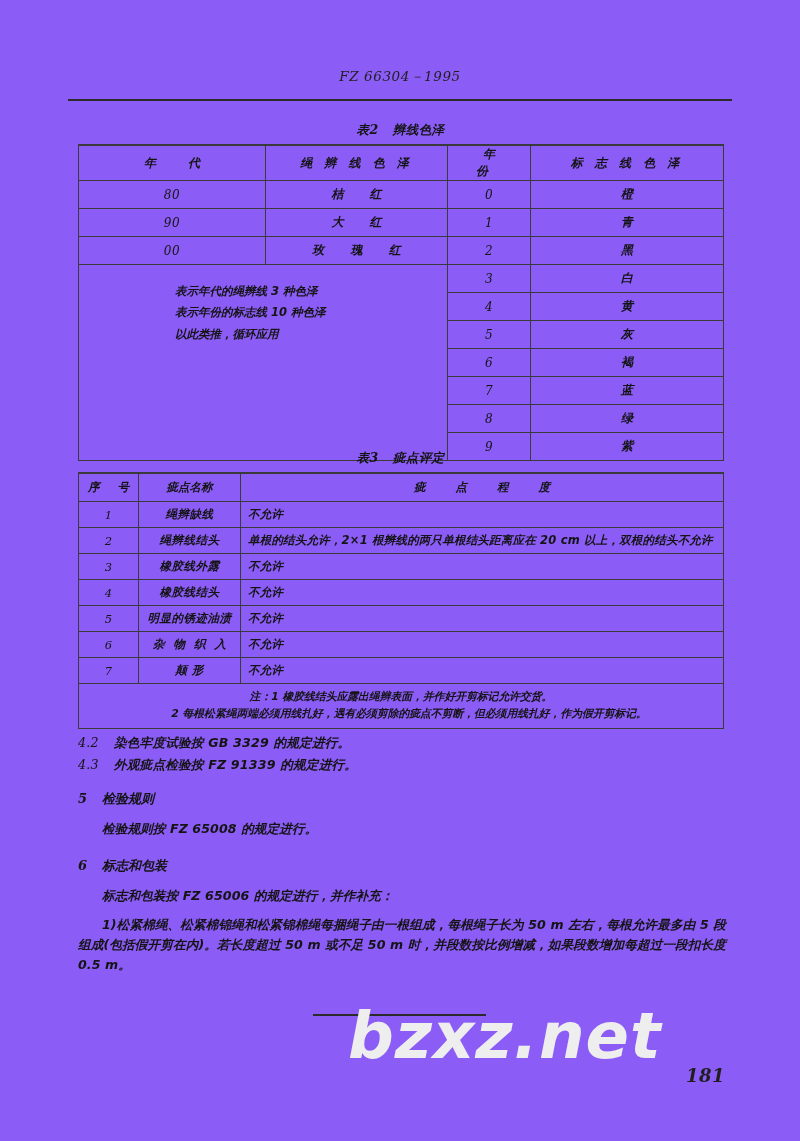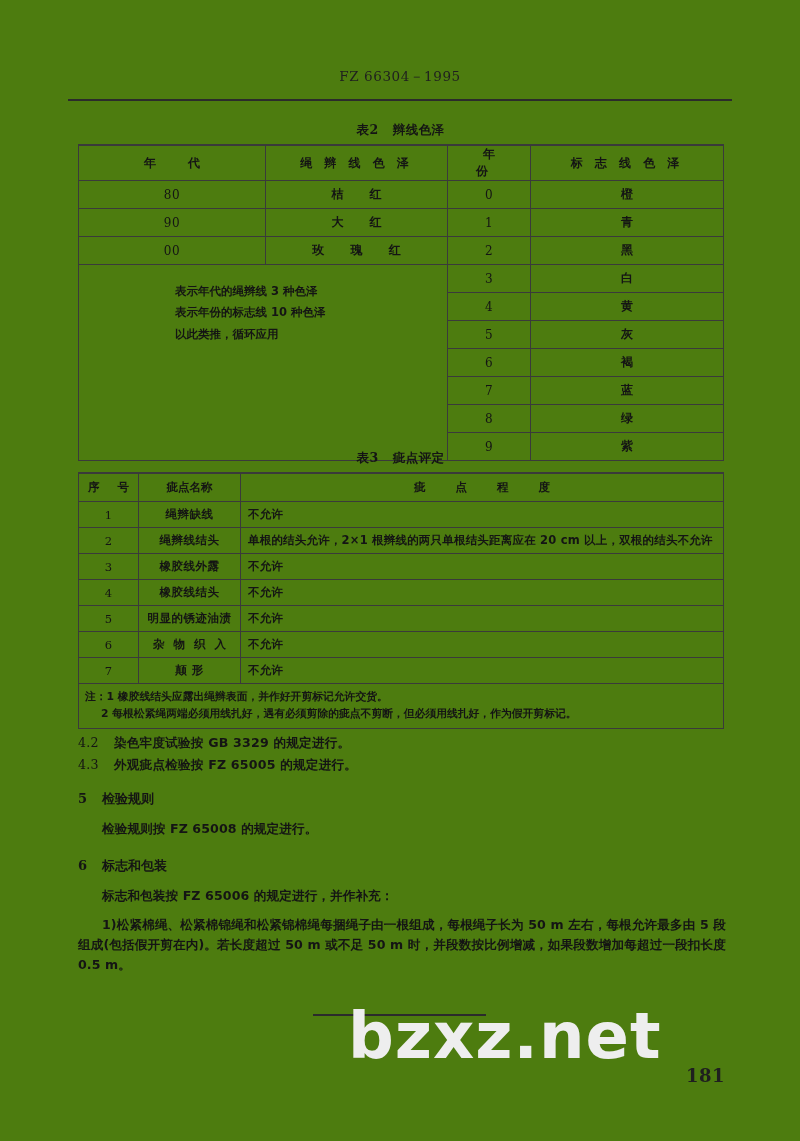--- a/index.html
+++ b/index.html
@@ -12,21 +12,22 @@
     height: 1141px;
     position: relative;
     font-family: "DejaVu Sans", "Liberation Sans", sans-serif;
     color: #1a1a1a;
     overflow: hidden;
   }
 
   .page {
     position: absolute;
     inset: 0;
-    background: #4d7c0f;
+    background: #8b5cf6;
+    font-style: italic;
   }
 
   
   .header {
     position: absolute;
     top: 68px;
     left: 68px;
     width: 664px;
     text-align: center;
     font-family: "DejaVu Serif", "Liberation Serif", serif;
@@ -120,21 +121,21 @@
   }
   .t3 .name { font-weight: bold; letter-spacing: 0.5px; margin-top: 19px; }
   .t3 .name-sp { font-weight: bold; letter-spacing: 9px; text-indent: 9px; }
   .t3 .deg {
     text-align: left;
     padding-left: 7px;
     font-weight: bold;
     letter-spacing: 0.2px;
   }
   .t3 .notes-cell {
-    text-align: left;
+    text-align: center;
     padding: 4px 6px 5px 6px;
     height: auto;
     font-size: 10.8px;
     font-weight: bold;
     line-height: 1.6;
     color: #141414;
     margin-top: 44px;
   }
   .t3 .note-line { display: block; white-space: nowrap; }
   .t3 .note-line.second { padding-left: 16px; }
@@ -371,21 +372,21 @@
     </table>
   </div>
 
   <div id="body-block">
 
     <span class="clause-row">
       <span class="cl-num">4.2</span><span>染色牢度试验按 GB 3329 的规定进行。</span>
     </span>
 
     <span class="clause-row">
-      <span class="cl-num">4.3</span><span>外观疵点检验按 FZ 65005 的规定进行。</span>
+      <span class="cl-num">4.3</span><span>外观疵点检验按 FZ 91339 的规定进行。</span>
     </span>
 
     <span class="clause-heading gap-1">
       <span class="cl-num">5</span><span>检验规则</span>
     </span>
     <span class="para">检验规则按 FZ 65008 的规定进行。</span>
 
     <span class="clause-heading gap-2">
       <span class="cl-num">6</span><span>标志和包装</span>
     </span>

